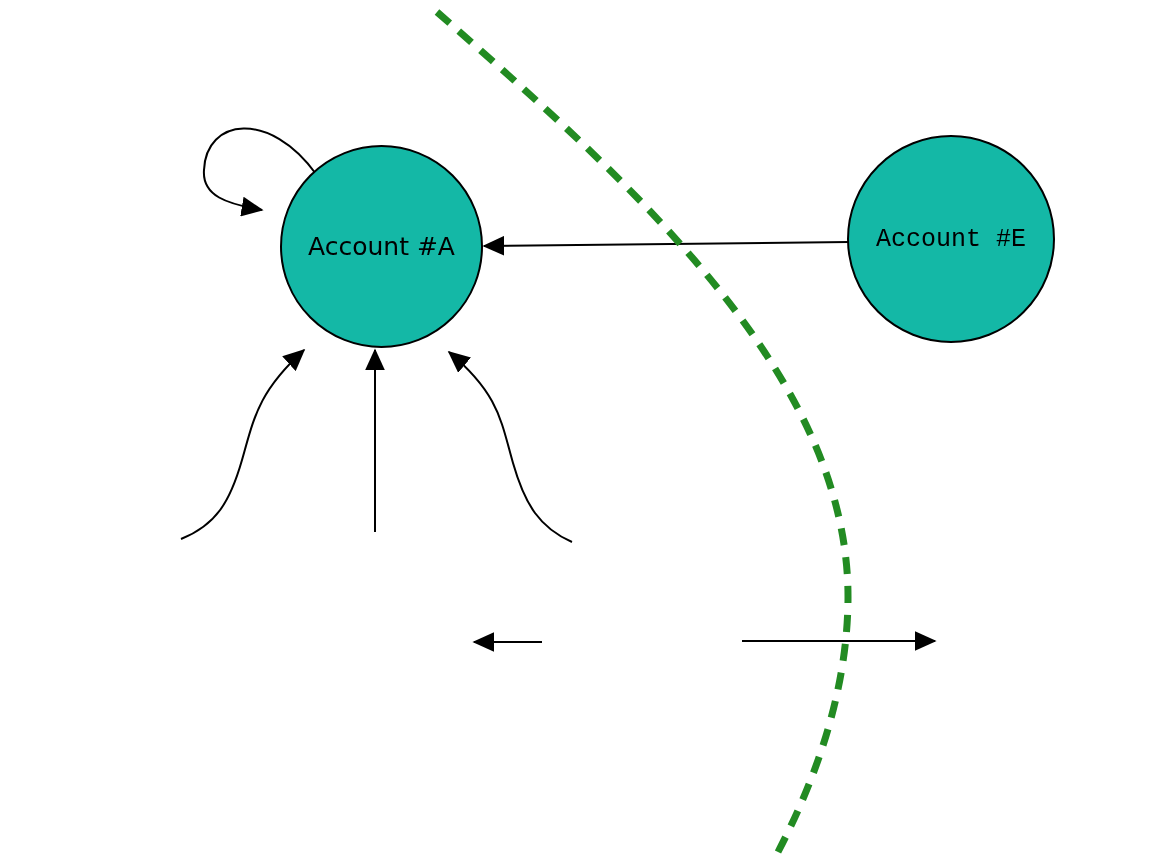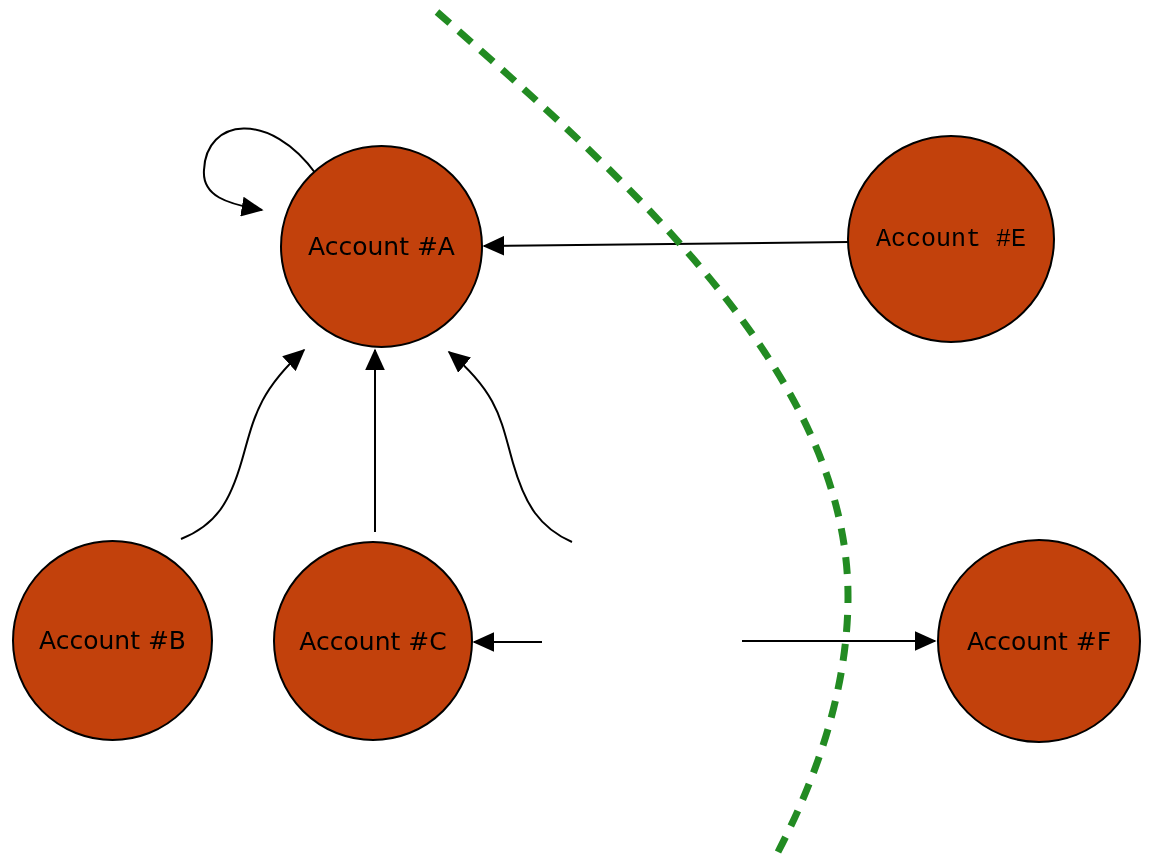--- a/index.html
+++ b/index.html
@@ -28,21 +28,21 @@
   .boundary {
     fill: none;
     stroke-width: 7;
     stroke-dasharray: 17 12;
   }
   .node {
     position: absolute;
     box-sizing: border-box;
     border: 2px solid #000000;
     border-radius: 50%;
-    background: #c2410c;
+    background: #14b8a6;
     display: flex;
     align-items: center;
     justify-content: center;
   }
   .node-label {
     font-size: 25px;
     color: #000000;
     white-space: nowrap;
     letter-spacing: 0px;
   }
@@ -73,30 +73,21 @@
 
     <path class="edge" marker-end="url(#arrow)" d="M 742 641 L 935 641" stroke="#000000"></path>
 
     <path class="boundary" d="M 437 12 C 640 190 850 380 848 600 C 847 700 810 790 778 852" stroke="#228B22"></path>
   </svg>
 
   <div class="node" style="left:280px; top:145px; width:203px; height:203px;">
     <span class="node-label">Account #A</span>
   </div>
 
-  <div class="node" style="left:12px; top:540px; width:201px; height:201px;">
-    <span class="node-label">Account #B</span>
-  </div>
 
-  <div class="node" style="left:273px; top:541px; width:200px; height:200px;">
-    <span class="node-label">Account #C</span>
-  </div>
 
 
   <div class="node" style="left:847px; top:135px; width:208px; height:208px;font-family:Liberation Mono, monospace;">
     <span class="node-label">Account #E</span>
   </div>
 
-  <div class="node" style="left:937px; top:539px; width:204px; height:204px;">
-    <span class="node-label">Account #F</span>
-  </div>
 
 </div>
 
 </body></html>

